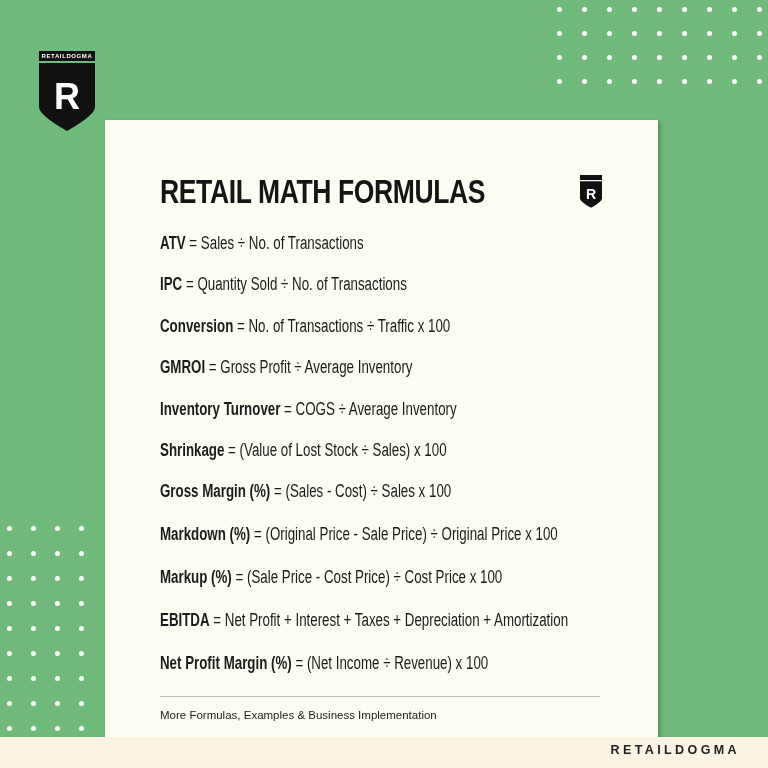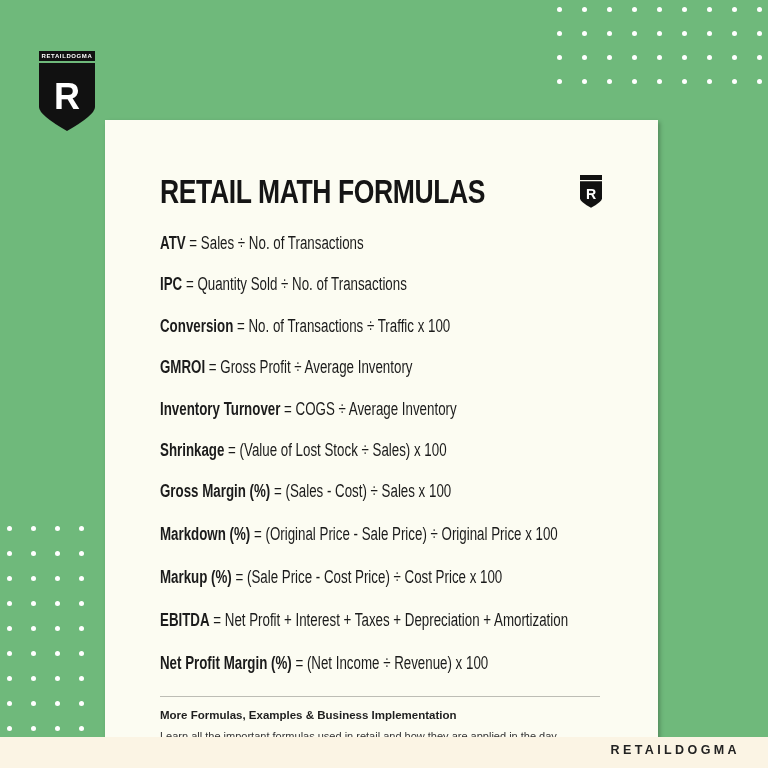--- a/index.html
+++ b/index.html
@@ -41,21 +41,21 @@
       font-size: 18px; color: #1b1b1b;
       transform: scaleX(0.74); transform-origin: left top;
     }
     .formula .term { font-weight: bold; }
     .divider {
       position: absolute; left: 55px; top: 576px; width: 440px; height: 1px;
       background: #bdbdb5;
     }
     .more-title {
       position: absolute; left: 55px; top: 589px;
-      font-size: 11.5px; font-weight: bold; color: #1e1e1e; white-space: nowrap;
+      font-size: 11.5px; font-weight: normal; color: #1e1e1e; white-space: nowrap;
     }
     .more-body {
       position: absolute; left: 55px; top: 610px;
       font-size: 11px; color: #333; white-space: nowrap;
     }
     .bottom-band {
       position: absolute; left: 0; top: 737px; width: 768px; height: 31px;
       background: #fbf4e4;
     }
     .brand {
@@ -168,18 +168,17 @@
   <div class="formula" style="top:279px"><span class="term">Inventory Turnover</span><span> = COGS ÷ Average Inventory</span></div>
   <div class="formula" style="top:320px"><span class="term">Shrinkage</span><span> = (Value of Lost Stock ÷ Sales) x 100</span></div>
   <div class="formula" style="top:361px"><span class="term">Gross Margin (%)</span><span> = (Sales - Cost) ÷ Sales  x 100</span></div>
   <div class="formula" style="top:404px"><span class="term">Markdown (%)</span><span> = (Original Price - Sale Price) ÷ Original Price  x 100</span></div>
   <div class="formula" style="top:447px"><span class="term">Markup (%)</span><span> = (Sale Price - Cost Price) ÷ Cost Price  x 100</span></div>
   <div class="formula" style="top:490px"><span class="term">EBITDA</span><span> = Net Profit + Interest + Taxes + Depreciation + Amortization</span></div>
   <div class="formula" style="top:533px"><span class="term">Net Profit Margin (%)</span><span> = (Net Income ÷ Revenue) x 100</span></div>
 
   <div class="divider"></div>
   <div class="more-title">More Formulas, Examples &amp; Business Implementation</div>
-  <div class="more-body">Learn all the important formulas used in retail and how they are applied in the day-</div>
 </div>
 
 <div class="bottom-band">
   <div class="brand">RETAILDOGMA</div>
 </div>
 
 </body></html>

